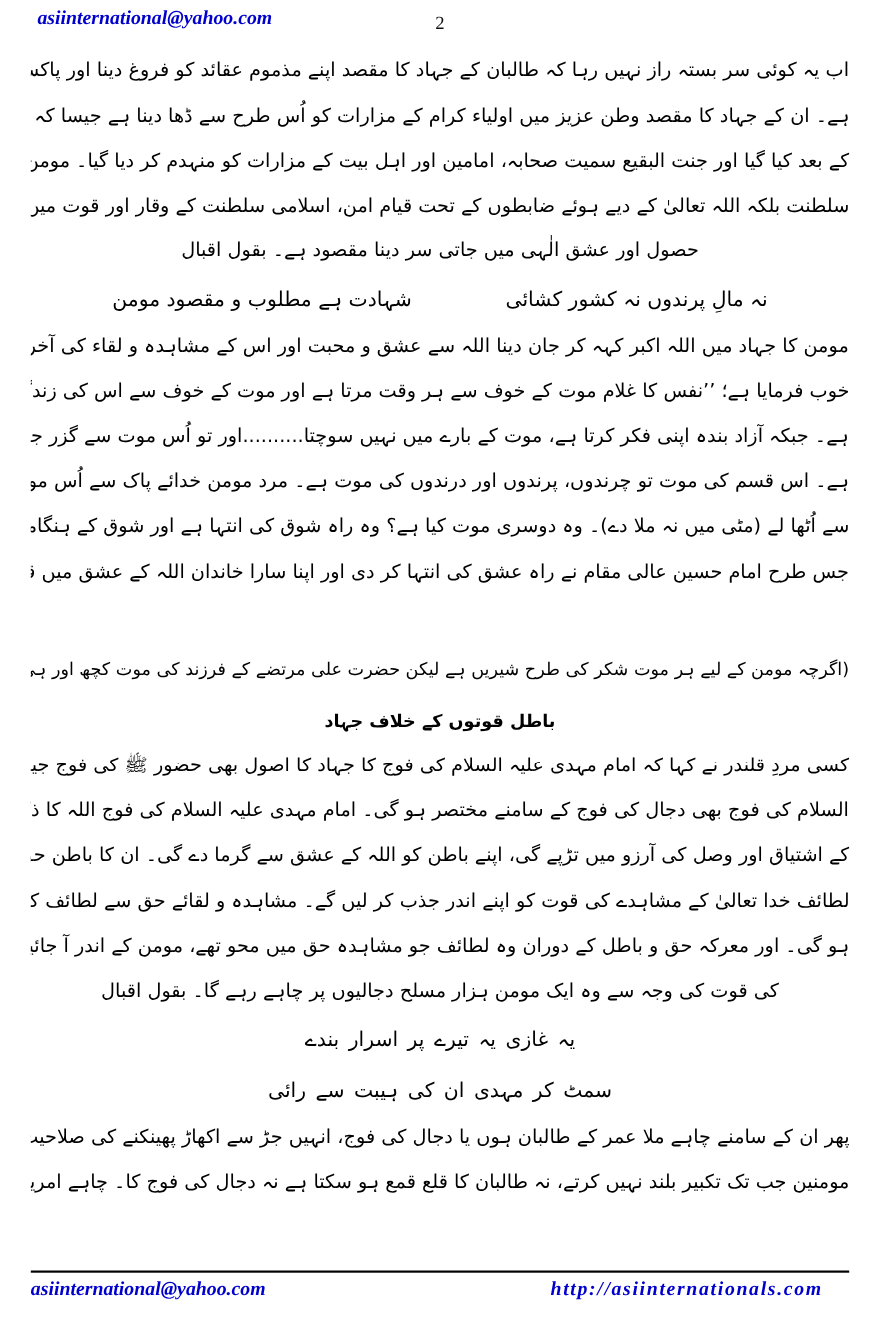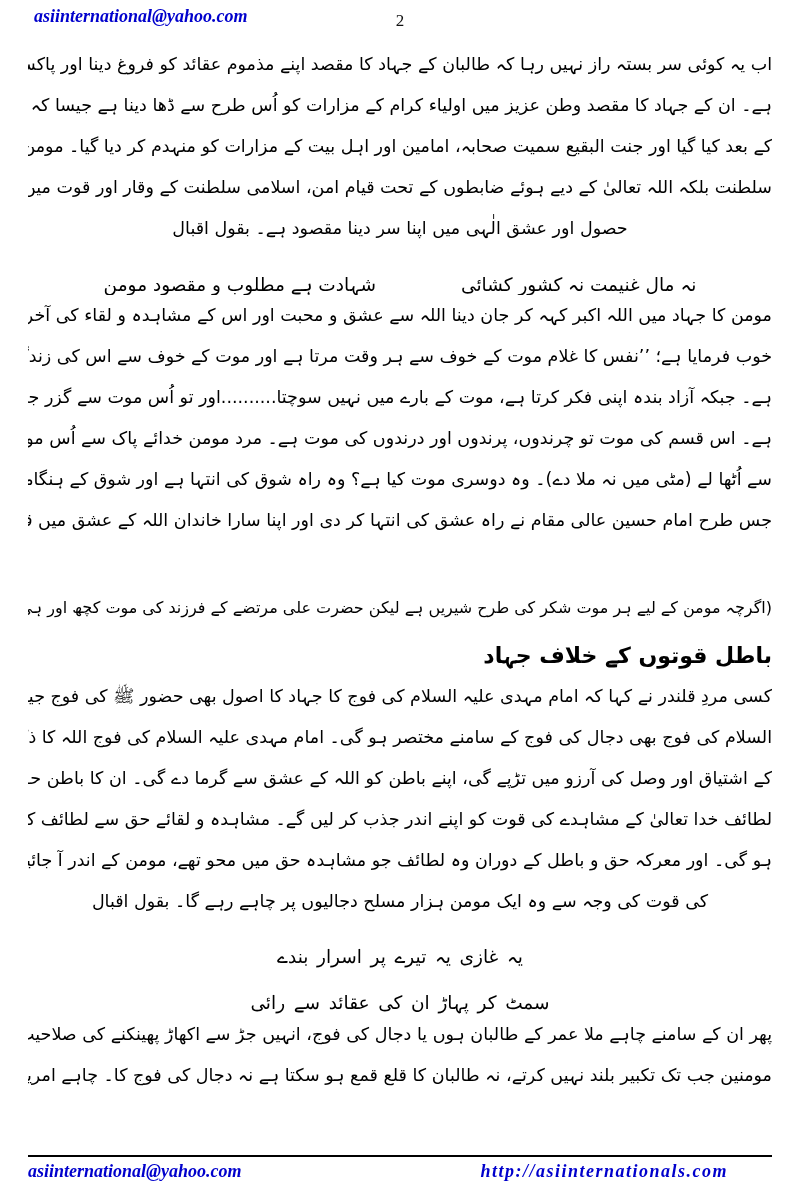--- a/index.html
+++ b/index.html
@@ -39,62 +39,62 @@
   }
   .cline{
     font-size:17.5px;
     line-height:41px;height:41px;
     white-space:nowrap;overflow:hidden;
     text-align:center;
   }
   .cline.small{font-size:16px;}
   .couplet{
     direction:ltr;
-    display:flex;justify-content:center;align-items:flex-end;
+    display:flex;justify-content:center;align-items:center;
     gap:85px;height:46px;overflow:hidden;
   }
   .couplet .hemistich{
     direction:rtl;font-size:18.5px;white-space:nowrap;
   }
   .couplet.spaced .hemistich{letter-spacing:3px;word-spacing:4px;font-family:Liberation Serif, serif;}
   .heading{
-    font-weight:bold;font-size:22px;
-    text-align:right;height:48px;line-height:56px;
+    font-weight:bold;font-size:16px;
+    text-align:center;height:48px;line-height:56px;
     white-space:nowrap;overflow:hidden;
   }
   
   .ftr{position:absolute;left:28px;right:28px;bottom:18px;}
   .ftr-rule{border-top:2px solid #000;margin-bottom:4px;}
   .ftr-row{display:flex;justify-content:space-between;align-items:baseline;}
   .ftr-email,.ftr-url{
     font-family:"Liberation Serif",serif;
     font-style:italic;font-weight:bold;font-size:18px;
   }
-  .ftr-url{letter-spacing:1.5px;margin-right:44px;}
+  .ftr-url{letter-spacing:1.5px;margin-right:24px;}
   .link-blue{color:#0000cc;}
 </style>
 </head>
 <body>
 
 <div class="page">
 
   <div class="hdr">
     <span class="hdr-email link-blue">asiinternational@yahoo.com</span>
     <div class="page-num">2</div>
   </div>
 
   <div class="content" id="content">
       <div class="bline">اب یہ کوئی سر بستہ راز نہیں رہا کہ طالبان کے جہاد کا مقصد اپنے مذموم عقائد کو فروغ دینا اور پاکستان پر اپنی حکومت قائم کرنا</div>
       <div class="bline">ہے۔ ان کے جہاد کا مقصد وطن عزیز میں اولیاء کرام کے مزارات کو اُس طرح سے ڈھا دینا ہے جیسا کہ سعودی عرب میں وہابی انقلاب</div>
       <div class="bline">کے بعد کیا گیا اور جنت البقیع سمیت صحابہ، امامین اور اہل بیت کے مزارات کو منہدم کر دیا گیا۔ مومن کے جہاد کا مقصد نہ تخت تاج، نہ</div>
       <div class="bline">سلطنت بلکہ اللہ تعالیٰ کے دیے ہوئے ضابطوں کے تحت قیام امن، اسلامی سلطنت کے وقار اور قوت میں اضافہ، رضائے الٰہی کا</div>
-      <div class="cline">حصول اور عشق الٰہی میں اپنا سر دینا مقصود ہے۔ بقول اقبال</div>
+      <div class="cline">حصول اور عشق الٰہی میں جاتی سر دینا مقصود ہے۔ بقول اقبال</div>
       <div class="couplet">
         <span class="hemistich">شہادت ہے مطلوب و مقصود مومن</span>
-        <span class="hemistich">نہ مالِ غنیمت نہ کشور کشائی</span>
+        <span class="hemistich">نہ مالِ پرندوں نہ کشور کشائی</span>
       </div>
       <div class="bline">مومن کا جہاد میں اللہ اکبر کہہ کر جان دینا اللہ سے عشق و محبت اور اس کے مشاہدہ و لقاء کی آخری منزل ہے۔ کسی عارف نے کیا</div>
       <div class="bline">خوب فرمایا ہے؛ ’’نفس کا غلام موت کے خوف سے ہر وقت مرتا ہے اور موت کے خوف سے اس کی زندگی اس پر حرام ہو جاتی</div>
       <div class="bline">ہے۔ جبکہ آزاد بندہ اپنی فکر کرتا ہے، موت کے بارے میں نہیں سوچتا..........اور تو اُس موت سے گزر جا جو قبر سے موافقت رکھتی</div>
       <div class="bline">ہے۔ اس قسم کی موت تو چرندوں، پرندوں اور درندوں کی موت ہے۔ مرد مومن خدائے پاک سے اُس موت کی آرزو رکھتا ہے جو اُسے مٹی</div>
       <div class="bline">سے اُٹھا لے (مٹی میں نہ ملا دے)۔ وہ دوسری موت کیا ہے؟ وہ راہ شوق کی انتہا ہے اور شوق کے ہنگامے میں آخری تکبیر ہے۔‘‘</div>
       <div class="bline">جس طرح امام حسین عالی مقام نے راہ عشق کی انتہا کر دی اور اپنا سارا خاندان اللہ کے عشق میں قربان کر کے آپ علیہ السلام خدا کے</div>
       <div class="couplet">
       </div>
       <div class="cline small">(اگرچہ مومن کے لیے ہر موت شکر کی طرح شیریں ہے لیکن حضرت علی مرتضے کے فرزند کی موت کچھ اور ہی چیز ہے)</div>
@@ -102,21 +102,21 @@
       <div class="bline">کسی مردِ قلندر نے کہا کہ امام مہدی علیہ السلام کی فوج کا جہاد کا اصول بھی حضور ﷺ کی فوج جیسا ہو گا۔ کیونکہ امام مہدی علیہ</div>
       <div class="bline">السلام کی فوج بھی دجال کی فوج کے سامنے مختصر ہو گی۔ امام مہدی علیہ السلام کی فوج اللہ کا ذکر کثرت سے کیا کرے گی۔ جس سے وہ اللہ</div>
       <div class="bline">کے اشتیاق اور وصل کی آرزو میں تڑپے گی، اپنے باطن کو اللہ کے عشق سے گرما دے گی۔ ان کا باطن حق تعالیٰ کا مشاہدہ کرے گا۔ اُن کے</div>
       <div class="bline">لطائف خدا تعالیٰ کے مشاہدے کی قوت کو اپنے اندر جذب کر لیں گے۔ مشاہدہ و لقائے حق سے لطائف کو لازوال قوت خداوندی عطا</div>
       <div class="bline">ہو گی۔ اور معرکہ حق و باطل کے دوران وہ لطائف جو مشاہدہ حق میں محو تھے، مومن کے اندر آ جائیں گے۔ ان دیدارِ الٰہی میں شرابور لطائف</div>
       <div class="cline">کی قوت کی وجہ سے وہ ایک مومن ہزار مسلح دجالیوں پر چاہے رہے گا۔ بقول اقبال</div>
       <div class="couplet spaced">
         <span class="hemistich">یہ غازی یہ تیرے پر اسرار بندے</span>
       </div>
       <div class="couplet spaced">
-        <span class="hemistich">سمٹ کر پہاڑ ان کی عقائد سے رائی</span>
+        <span class="hemistich">سمٹ کر مہدی ان کی ہیبت سے رائی</span>
       </div>
       <div class="bline">پھر ان کے سامنے چاہے ملا عمر کے طالبان ہوں یا دجال کی فوج، انہیں جڑ سے اکھاڑ پھینکنے کی صلاحیت رکھتے ہوں گے۔ وہ</div>
       <div class="bline">مومنین جب تک تکبیر بلند نہیں کرتے، نہ طالبان کا قلع قمع ہو سکتا ہے نہ دجال کی فوج کا۔ چاہے امریکہ اپنے سارے وسائل ہی کیوں نہ</div>
     </div>
 
   <div class="ftr">
     <div class="ftr-rule"></div>
     <div class="ftr-row">
       <span class="ftr-email link-blue">asiinternational@yahoo.com</span>
       <span class="ftr-url link-blue">http://asiinternationals.com</span>

